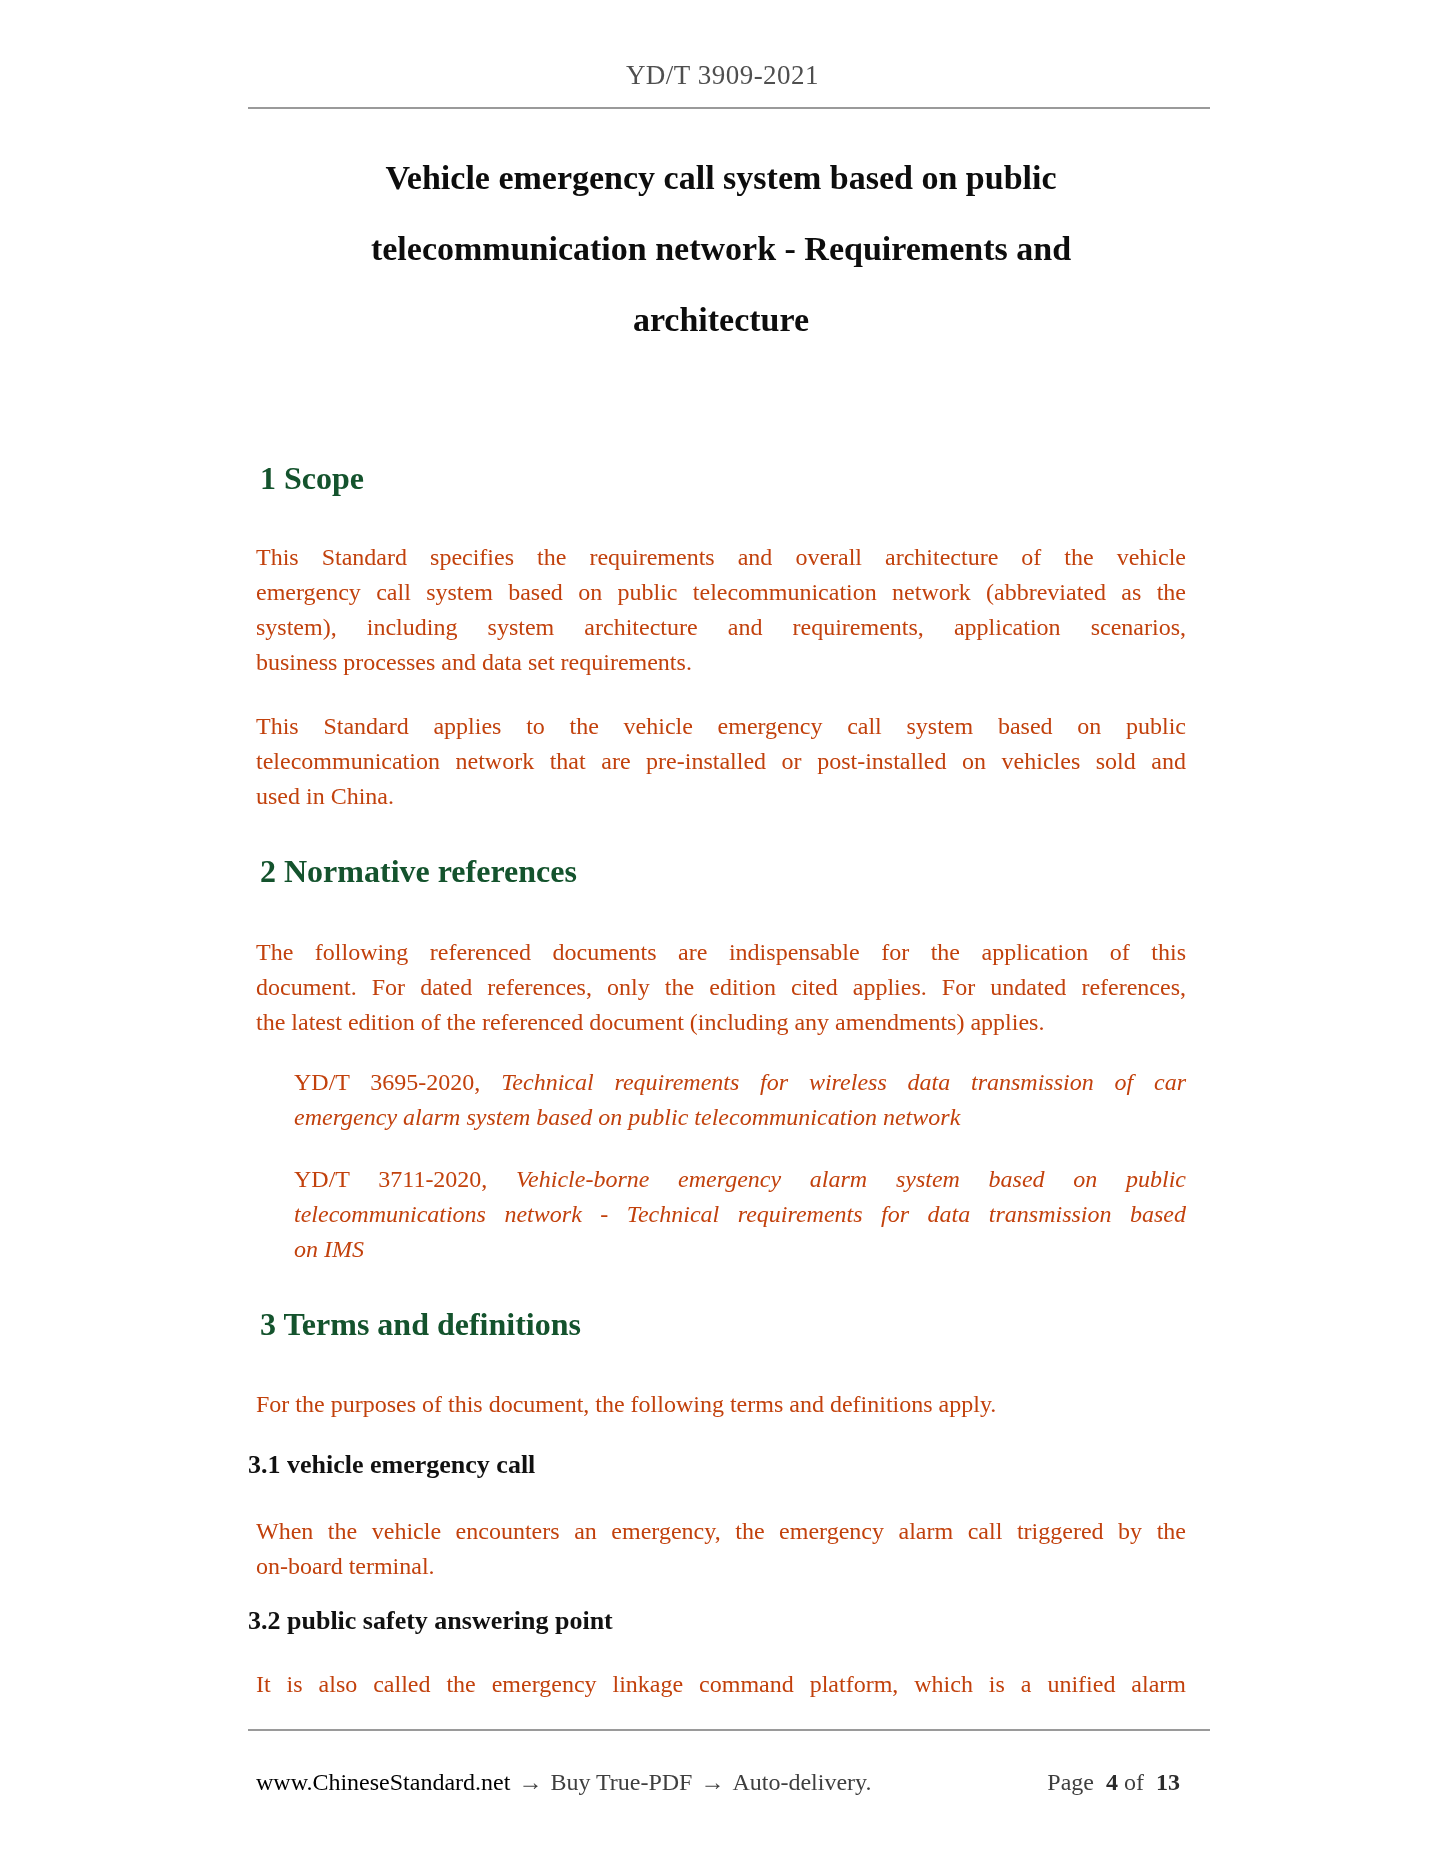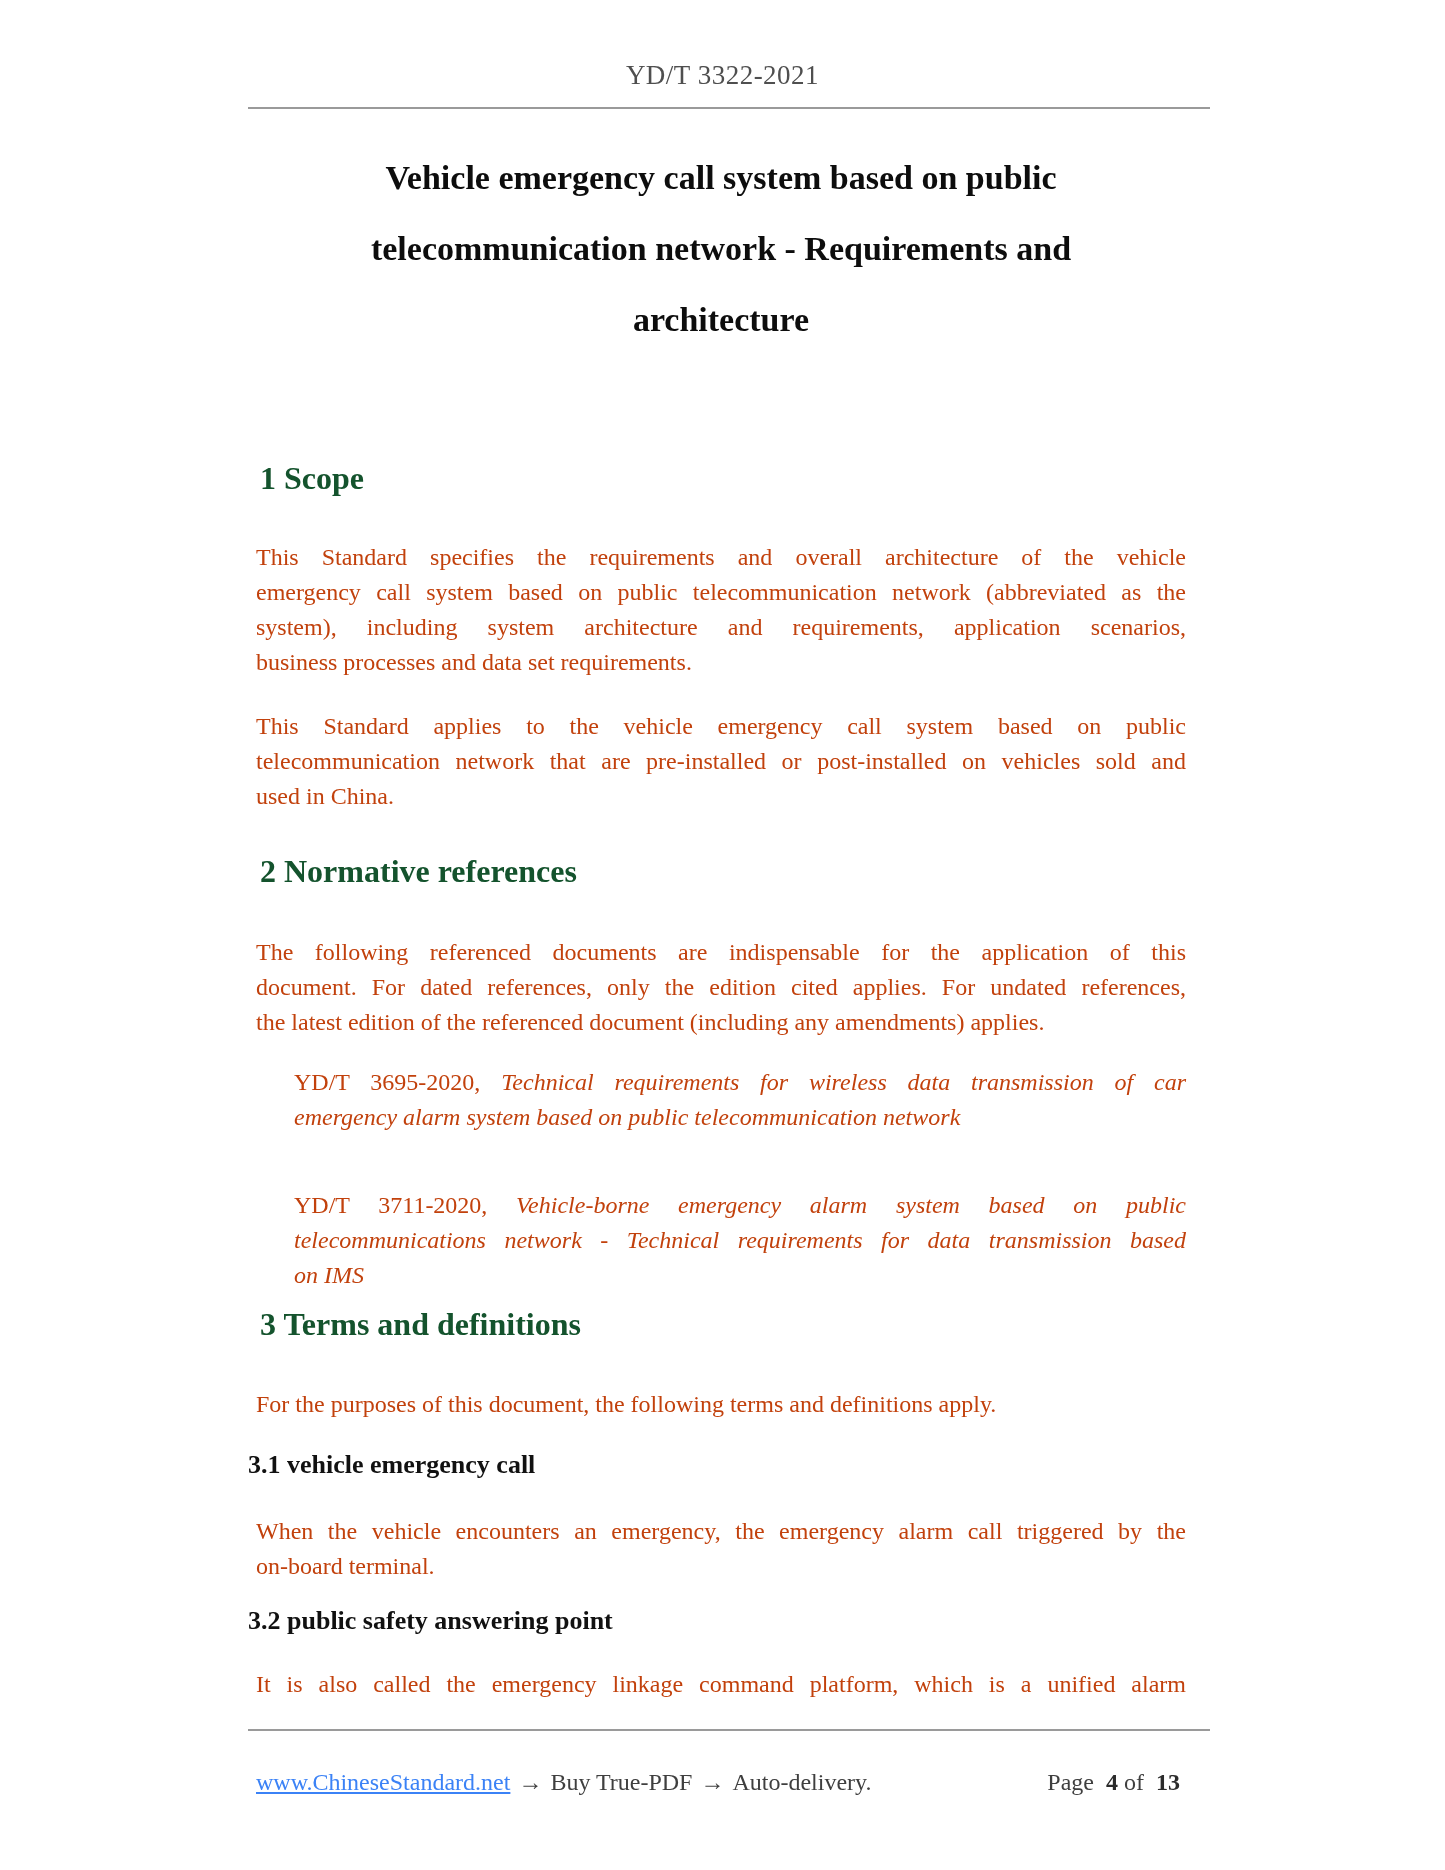--- a/index.html
+++ b/index.html
@@ -101,43 +101,42 @@
     width: 930px;
     display: flex;
     justify-content: space-between;
     align-items: baseline;
     font-size: 24px;
     line-height: 34px;
     color: #3f3f3f;
   }
   .footer-left { white-space: nowrap; }
   .footer-link {
-    color: #3b82f6;
-    text-decoration: underline;
+    color: #000000;
     cursor: pointer;
   }
   .arrow {
     display: inline-block;
     margin: 0 8px;
     color: #3f3f3f;
   }
   .footer-right { white-space: nowrap; color: #3f3f3f; margin-top: 16px; }
   .pg-num {
     font-weight: bold;
     color: #2b2b2b;
     margin: 0 6px;
   }
   .pg-word { margin-right: 6px; }
 </style>
 </head>
 <body>
 
 <div class="page">
 
-  <div class="abs doc-header">YD/T 3322-2021</div>
+  <div class="abs doc-header">YD/T 3909-2021</div>
   <div class="abs rule header-rule"></div>
 
   <div class="abs doc-title">
     <div>Vehicle emergency call system based on public</div>
     <div>telecommunication network - Requirements and</div>
     <div>architecture</div>
   </div>
 
   <div class="abs h-sec" style="top:458px">1 Scope</div>
 
@@ -160,21 +159,21 @@
     <div class="jline">The following referenced documents are indispensable for the application of this</div>
     <div class="jline">document. For dated references, only the edition cited applies. For undated references,</div>
     <div class="lline">the latest edition of the referenced document (including any amendments) applies.</div>
   </div>
 
   <div class="abs para ref" style="top:1065px">
     <div class="jline"><span>YD/T 3695-2020, </span><span class="ital">Technical requirements for wireless data transmission of car</span></div>
     <div class="lline"><span class="ital">emergency alarm system based on public telecommunication network</span></div>
   </div>
 
-  <div class="abs para ref" style="top:1188px">
+  <div class="abs para ref" style="top:1162px">
     <div class="jline"><span>YD/T 3711-2020, </span><span class="ital">Vehicle-borne emergency alarm system based on public</span></div>
     <div class="jline"><span class="ital">telecommunications network - Technical requirements for data transmission based</span></div>
     <div class="lline"><span class="ital">on IMS</span></div>
   </div>
 
   <div class="abs h-sec" style="top:1304px">3 Terms and definitions</div>
 
   <div class="abs para" style="top:1387px">
     <div class="lline">For the purposes of this document, the following terms and definitions apply.</div>
   </div>

